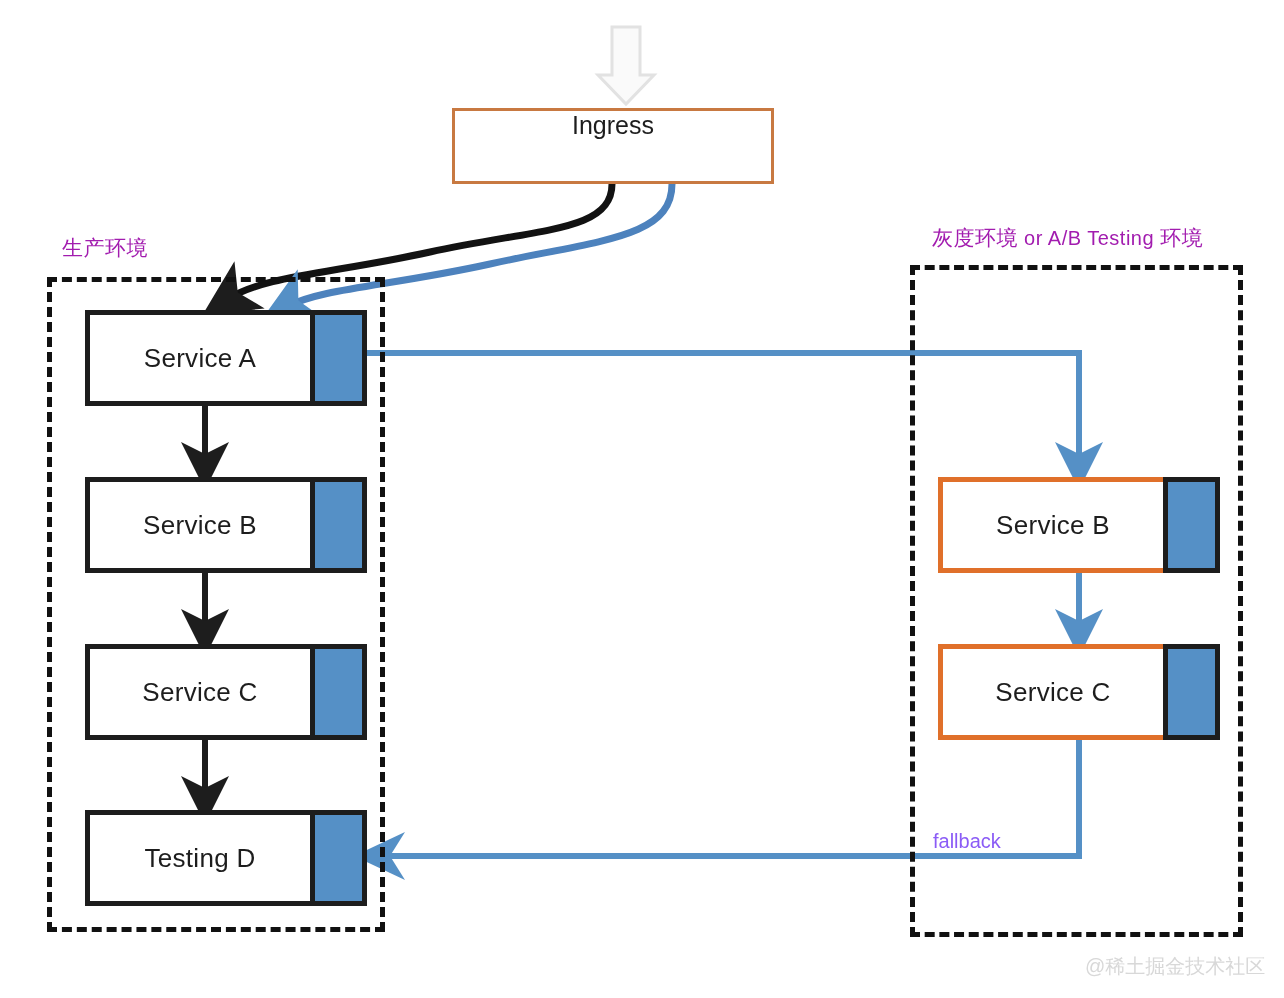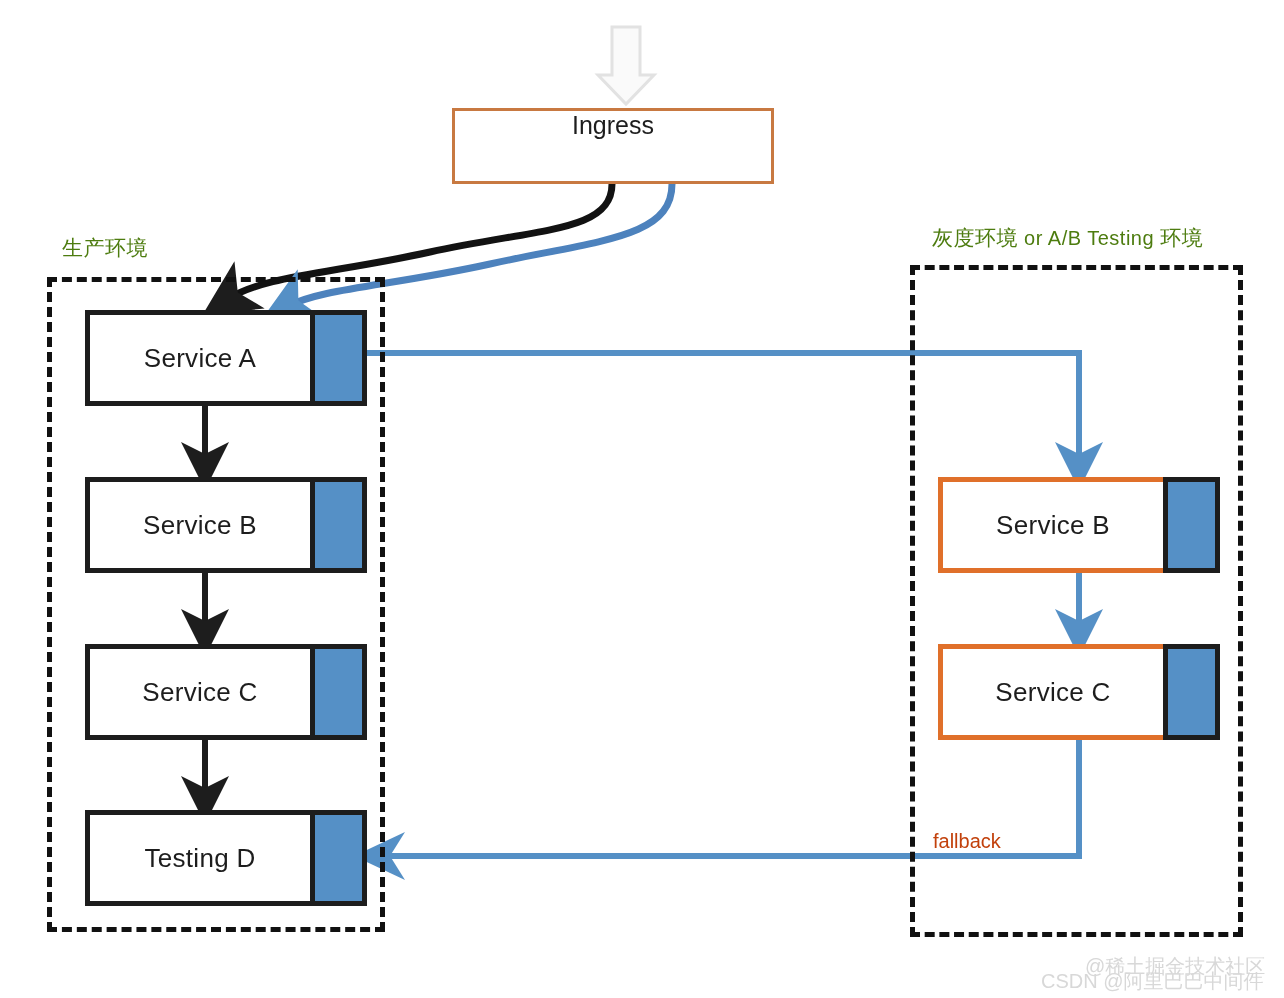--- a/index.html
+++ b/index.html
@@ -32,21 +32,21 @@
     border: 5px dashed #111111;
     box-sizing: border-box;
     background: transparent;
   }
   #env-prod  { left: 47px;  top: 277px; width: 338px; height: 655px; }
   #env-gray  { left: 910px; top: 265px; width: 333px; height: 672px; }
 
   .env-label {
     position: absolute;
     font-size: 21px;
-    color: #4d7c0f;
+    color: #a21caf;
     white-space: nowrap;
     letter-spacing: 0.5px;
   }
   #env-prod-label { left: 62px;  top: 234px; }
   #env-gray-label { left: 932px; top: 224px; }
   .env-label .latin { font-size: 20px; }
 
   
   .service {
     position: absolute;
@@ -99,21 +99,21 @@
 
   #svc-gb { left: 938px; top: 477px; width: 282px; height: 96px; }
   #svc-gc { left: 938px; top: 644px; width: 282px; height: 96px; }
 
   
   #fallback-label {
     position: absolute;
     left: 933px;
     top: 830px;
     font-size: 20px;
-    color: #c2410c;
+    color: #8b5cf6;
     white-space: nowrap;
   }
 
   
   .watermark {
     position: absolute;
     color: #d8d8d8;
     white-space: nowrap;
     font-size: 19px;
   }
@@ -209,15 +209,14 @@
   <div id="svc-gc" class="service svc-gray">
     <div class="body">
       <span class="label">Service C</span>
     </div>
     <div class="sidecar"></div>
   </div>
 
   <div id="fallback-label">fallback</div>
 
   <div id="wm-juejin" class="watermark">@稀土掘金技术社区</div>
-  <div id="wm-csdn" class="watermark">CSDN @阿里巴巴中间件</div>
 
 </div>
 
 </body></html>

